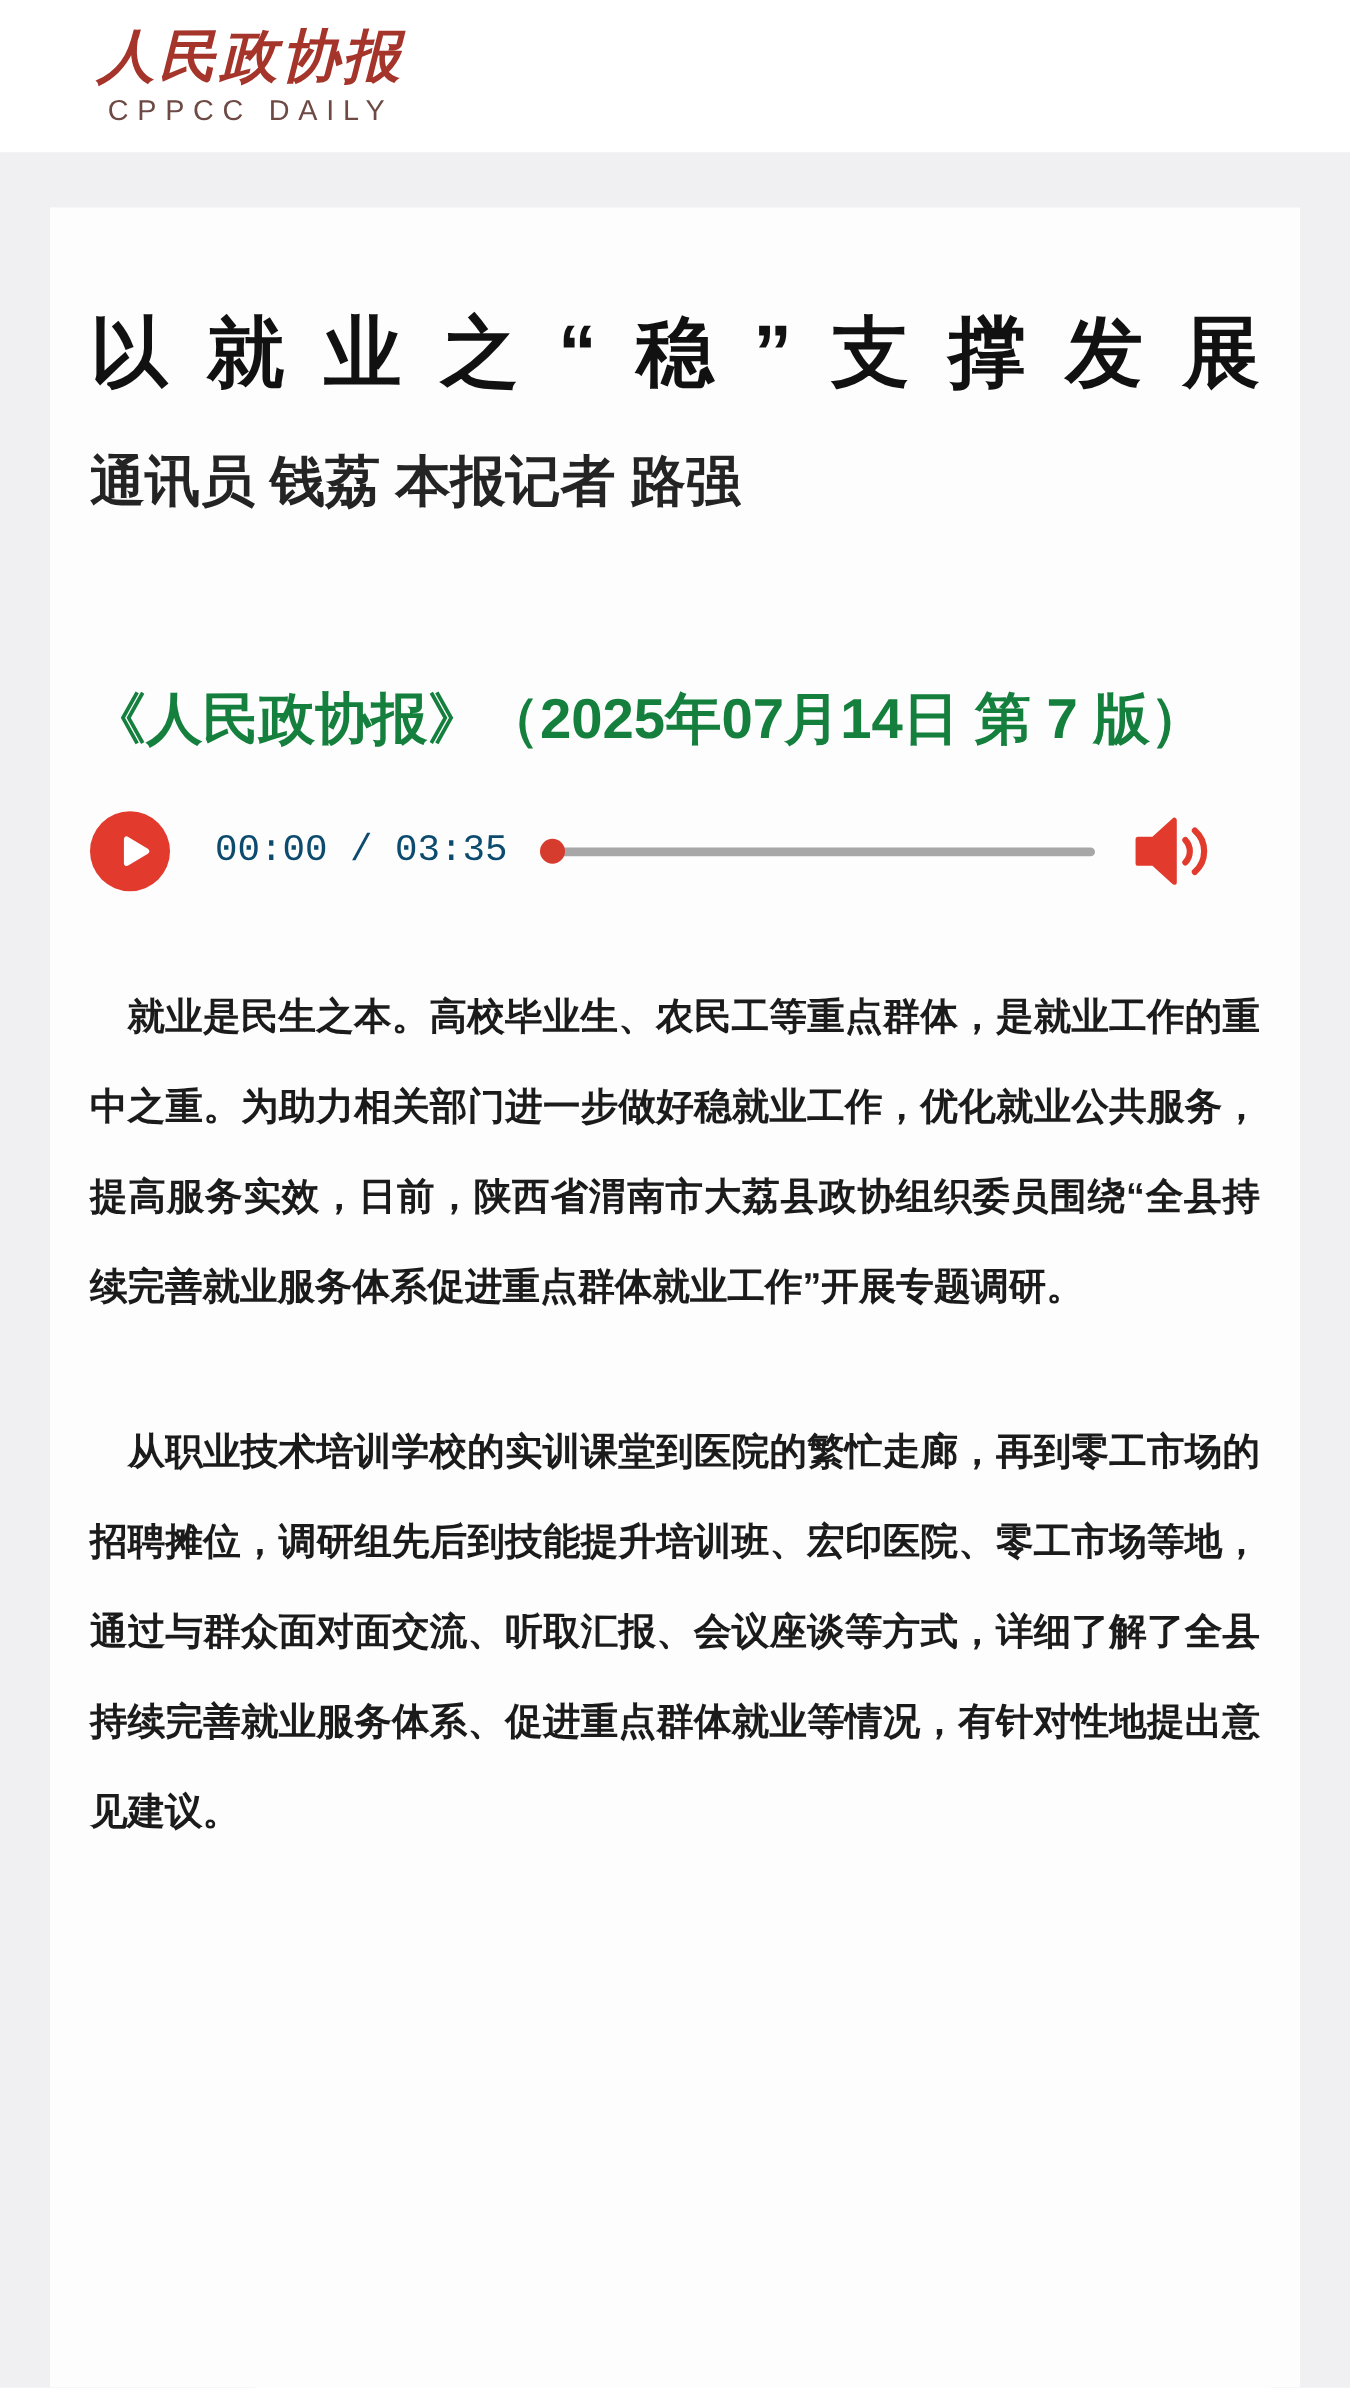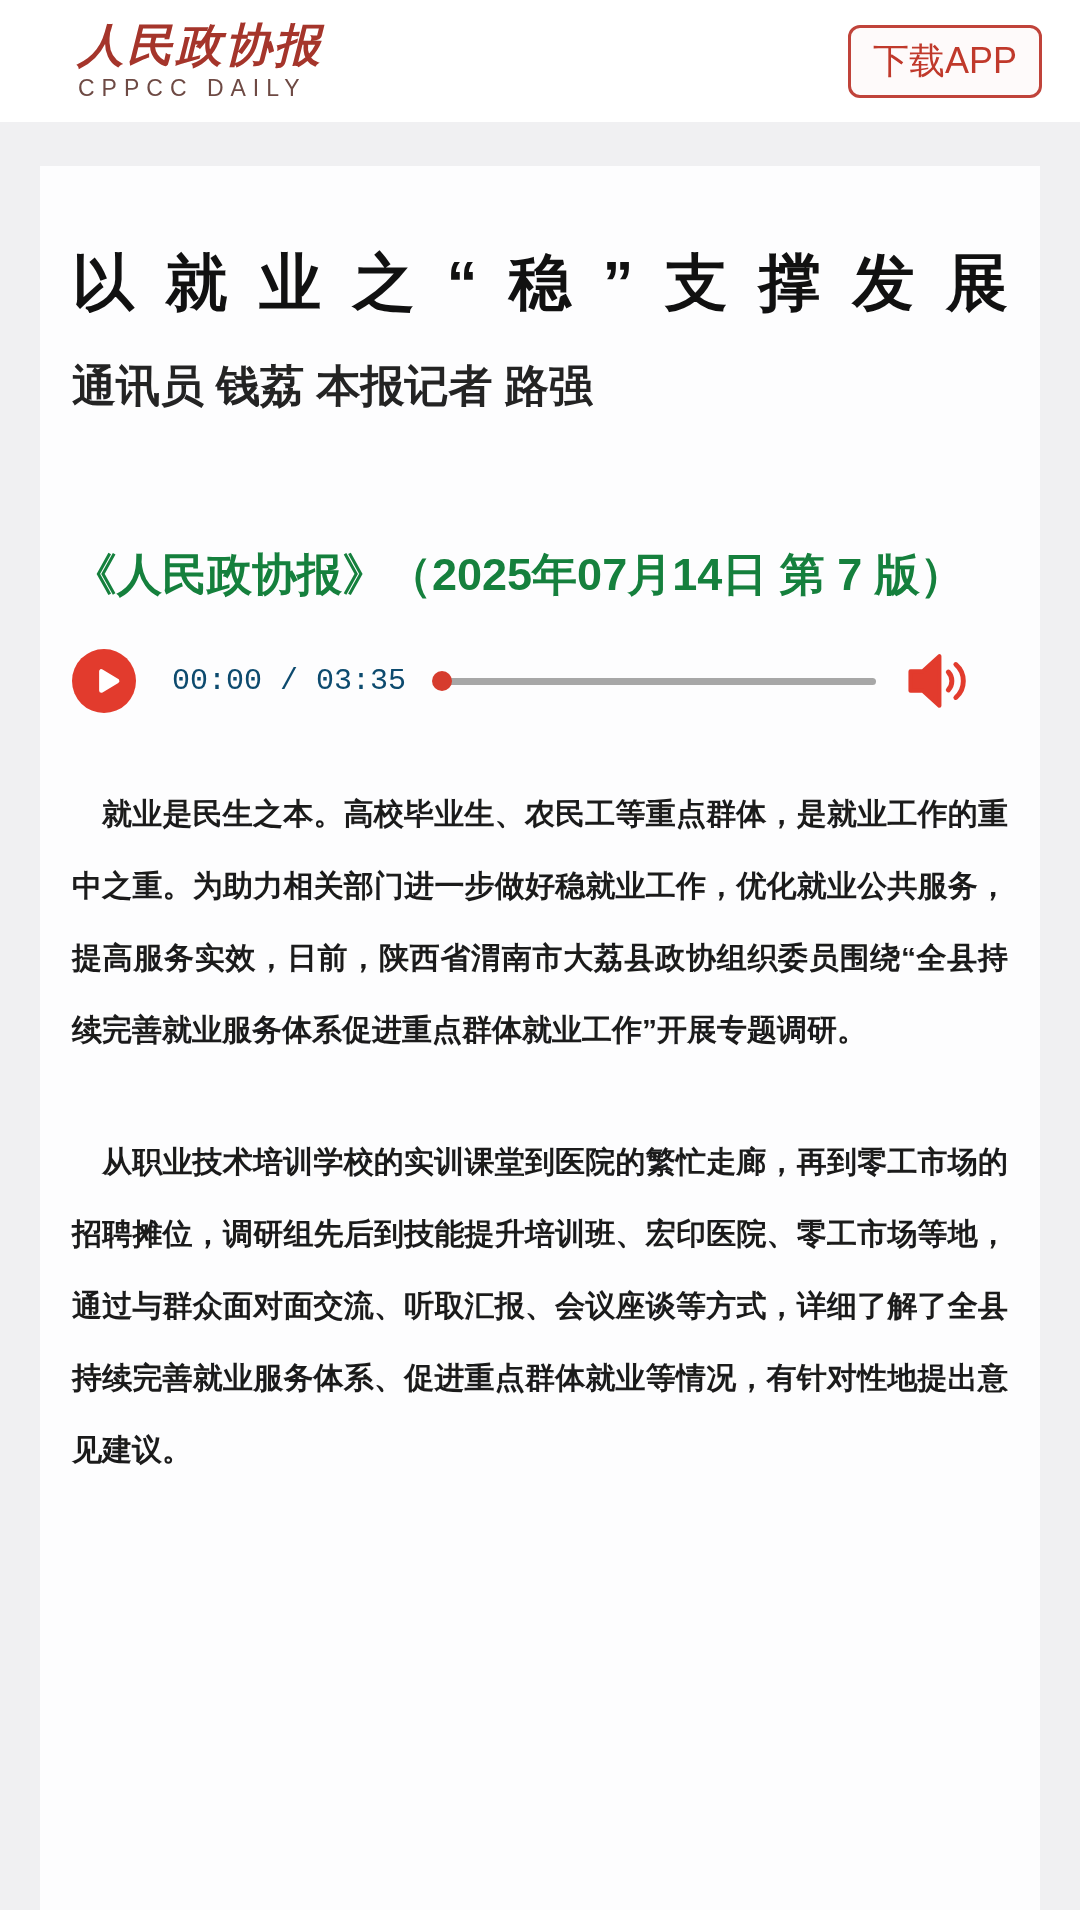--- a/index.html
+++ b/index.html
@@ -2,21 +2,21 @@
 <html><head>
 <meta charset="utf-8">
 <style>
   * { margin:0; padding:0; box-sizing:border-box; }
   html,body { width:1080px; height:1910px; overflow:hidden; background:#f1f2f4;
               font-family:"Liberation Sans","DejaVu Sans",sans-serif; }
 
   
   .header { height:122px; background:#ffffff; display:flex; align-items:center;
             justify-content:space-between; padding:0 38px; }
-  .logo { display:flex; flex-direction:column; align-items:flex-start; margin-left:40px; }
+  .logo { display:flex; flex-direction:column; align-items:center; margin-left:40px; }
   .logo-cn { font-family:"Liberation Serif","DejaVu Serif",serif; font-style:italic;
              font-weight:bold; font-size:46px; color:#a5352b; letter-spacing:3px; line-height:52px; }
   .logo-en { font-family:Liberation Sans, sans-serif; font-size:23px;
              color:#6e4a44; letter-spacing:7px; margin-top:3px; }
   .dl-btn { background:#fefafa; border:3px solid #c0433a; border-radius:12px;
             color:#c0392b; font-size:36px; font-weight:500; padding:9px 22px;
             font-family:inherit; cursor:pointer; }
 
   
   .page { background:#f0f0f2; padding:44px 40px 0; height:1788px; }
@@ -54,21 +54,20 @@
   p.p2 { margin-top:60px; }
 </style>
 </head>
 <body>
 
 <header class="header">
   <div class="logo">
     <div class="logo-cn">人民政协报</div>
     <div class="logo-en">CPPCC DAILY</div>
   </div>
-  <button class="dl-btn">下载APP</button>
 </header>
 
 <div class="page">
   <main class="card">
 
 
     <h1 class="title">
       <div class="t1">以就业之“稳”支撑发展</div>
     </h1>
 

